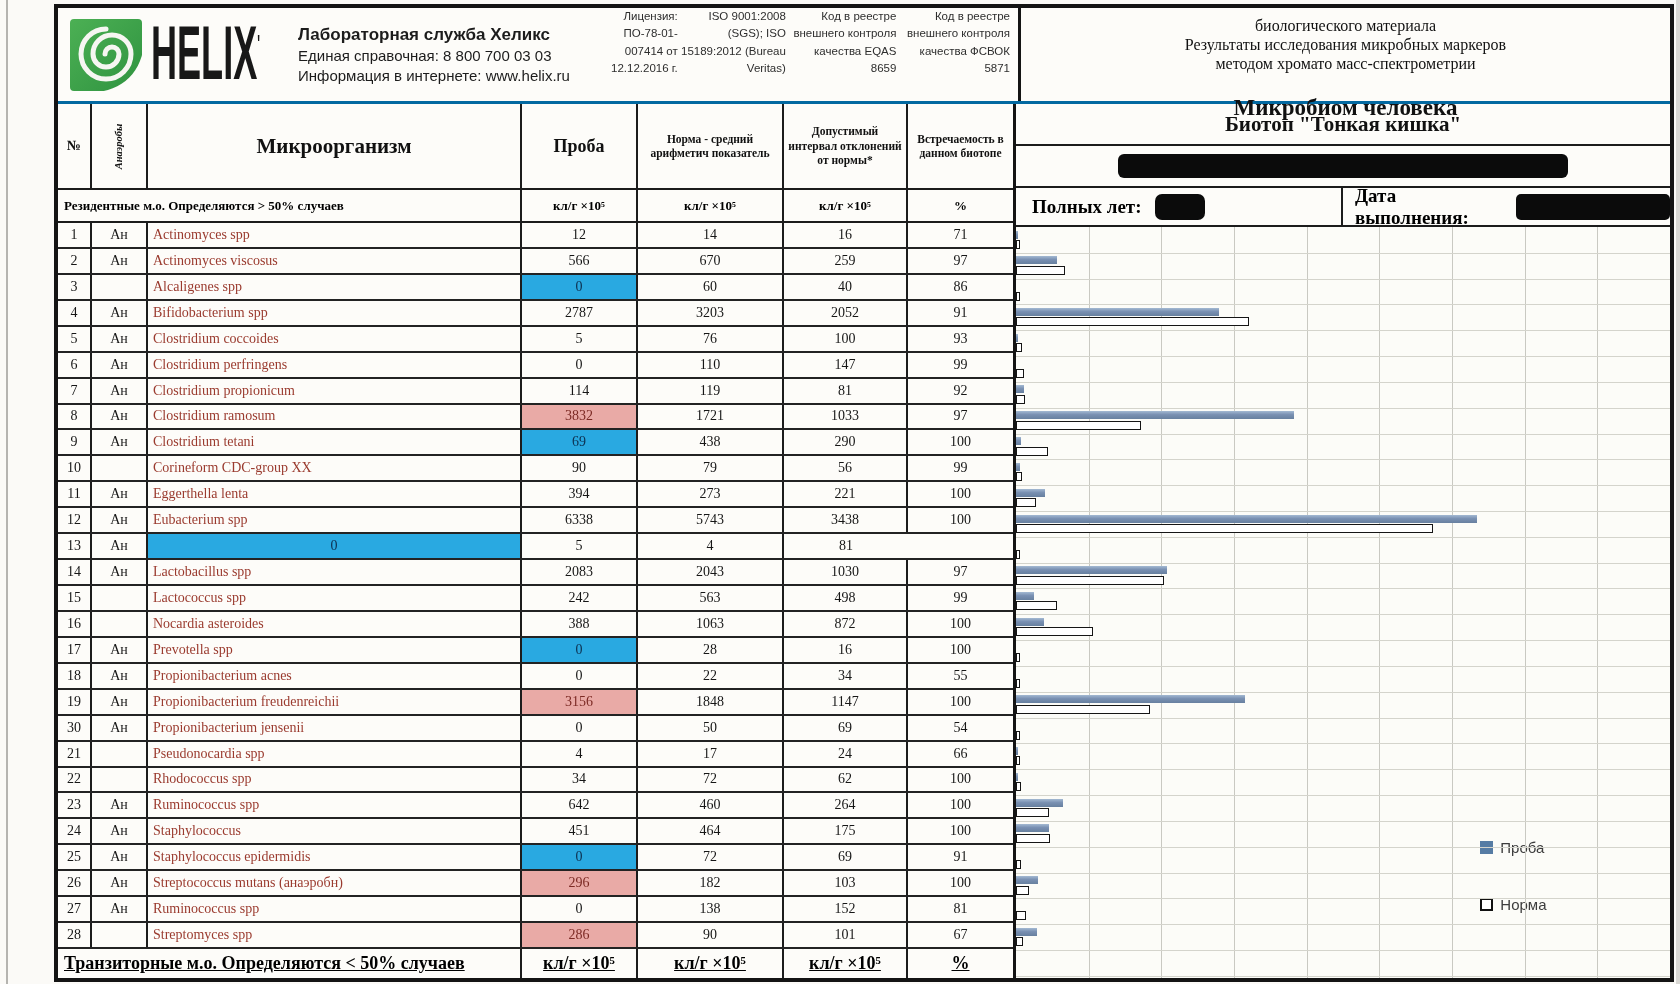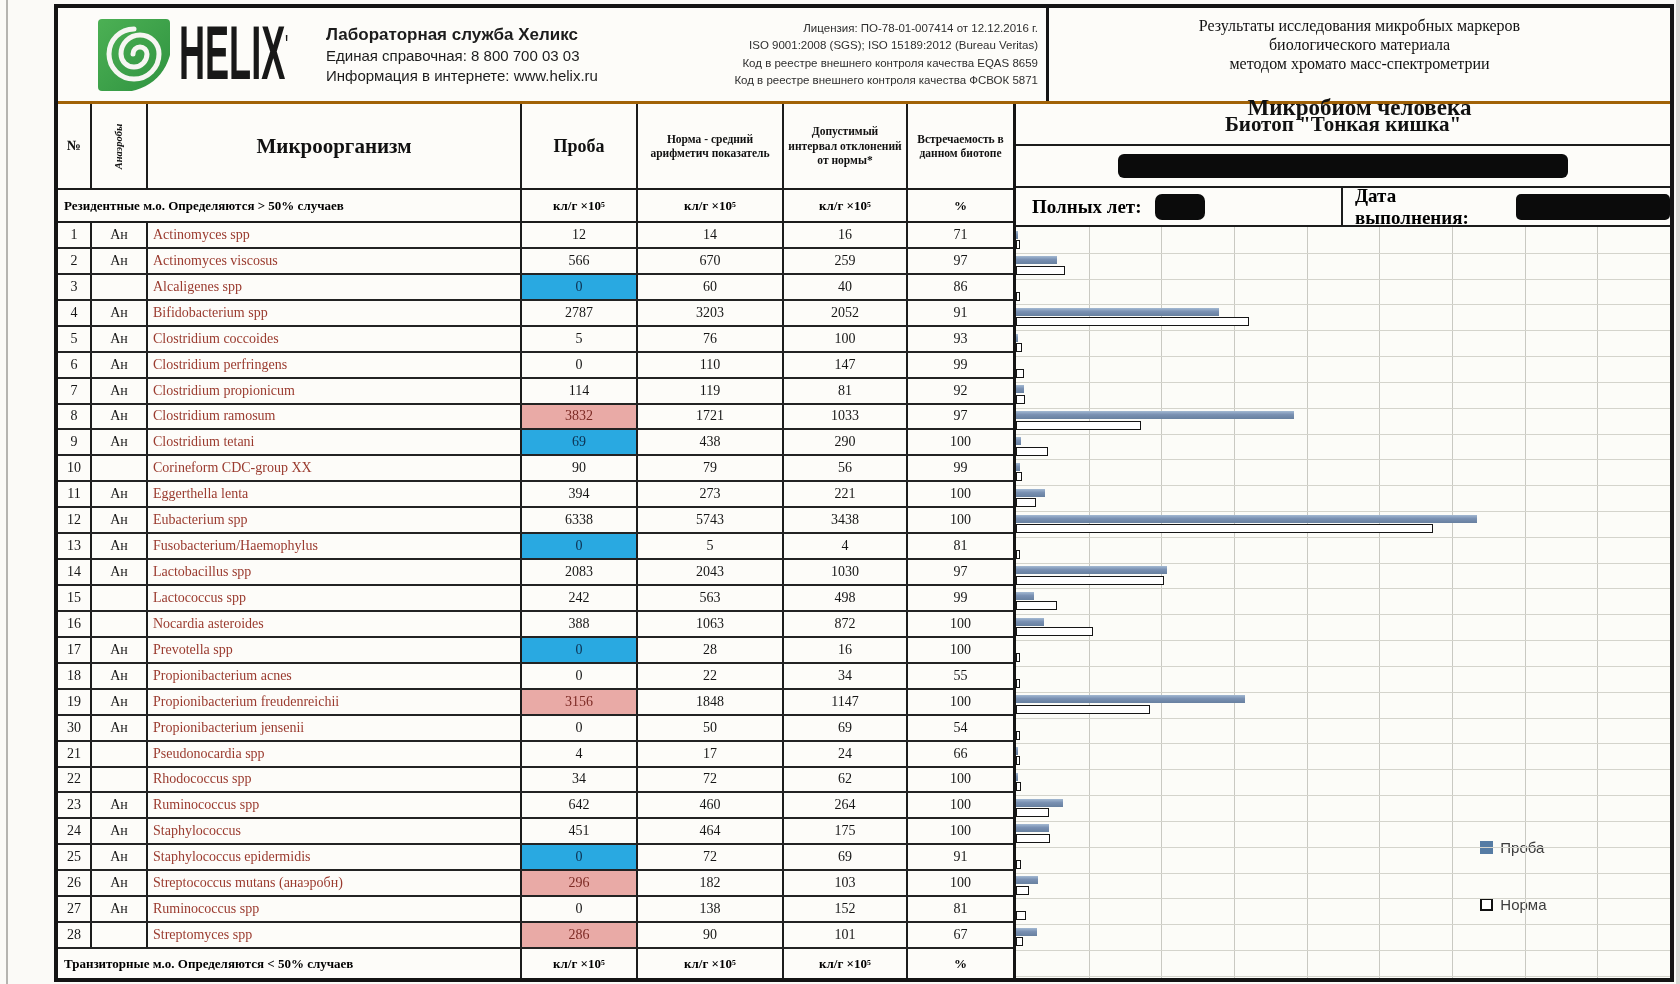--- a/index.html
+++ b/index.html
@@ -5,32 +5,32 @@
   * { margin:0; padding:0; box-sizing:border-box; }
   body { background:#ffffff; font-family:"Liberation Serif", serif; }
   .page { position:relative; width:1680px; height:984px; background:#fbfaf7; overflow:hidden; }
   .edge-line { position:absolute; left:6px; top:0; bottom:0; width:2px; background:#b5b4b0; }
   .edge-right { position:absolute; right:0; top:0; bottom:0; width:4px; background:#d9d8d4; }
 
   .doc { position:absolute; left:54px; top:4px; width:1620px; height:978px;
          border:4px solid #141414; background:#fdfcf9; display:flex; flex-direction:column; }
 
   
-  .hdr { height:96px; border-bottom:3px solid #a16207; display:flex;padding-left:28px; }
+  .hdr { height:96px; border-bottom:3px solid #0369a1; display:flex; }
   .hdr-logo { width:532px; display:flex; align-items:center; padding:6px 4px 6px 10px; gap:7px; }
   .logo-svg { width:76px; height:76px; flex:0 0 auto; }
   .wordmark { font-family:"Liberation Sans", sans-serif; font-weight:bold; font-size:44px;
               transform:scaleY(1.72) scaleX(.82); transform-origin:left center; letter-spacing:0px;
               color:#181818; width:140px; flex:0 0 auto; position:relative; top:-2px; }
   .wordmark sup { font-size:14px; }
   .brand-text { font-family:"Liberation Sans", sans-serif; color:#1c1c1c; line-height:1.3; }
   .brand-text .b1 { font-weight:bold; font-size:17px; }
   .brand-text .b2, .brand-text .b3 { font-size:15px; }
 
-  .hdr-license { width:428px; display:flex; flex-direction:column; justify-content:center;
+  .hdr-license { width:428px; display:flex; flex-direction:row; justify-content:center;
                  text-align:right; padding-right:8px; font-family:"Liberation Sans", sans-serif;
                  font-size:11.5px; color:#2e2e2e; line-height:1.5; }
   .hdr-title { flex:1; border-left:3px solid #141414; text-align:center; padding-top:8px;
                font-size:16px; color:#111; line-height:1.2; }
   .hdr-title .tmain { font-size:23px; font-weight:bold; margin-top:20px; }
 
   
   .bodyrow { flex:1; display:flex; min-height:0; }
   .tside { width:958px; border-right:3px solid #141414; display:flex; flex-direction:column; }
   .cside { flex:1; display:flex; flex-direction:column; min-width:0; }
@@ -55,21 +55,21 @@
 
   .trows { flex:1; display:grid; grid-auto-rows:1fr; min-height:0; }
   .trow { border-bottom:2px solid #232323; }
   .trow .c { font-size:14px; color:#161616; }
   .trow .c.name { justify-content:flex-start; padding-left:5px; color:#9a3a2e; }
   .trow .c.proba.low  { background:#29a9e1; color:#0d3050; }
   .trow .c.proba.high { background:#e9aaa6; color:#7c2a24; }
 
   .tfoot { height:29px; font-weight:bold; }
   .tfoot .lbl { grid-column:1 / 4; justify-content:flex-start; padding-left:6px; font-size:13.5px; }
-  .tfoot .c { font-size:13px; }
+  .tfoot .c { font-size:18px;text-decoration:underline; }
 
   
   .ctitle { height:42px; border-bottom:2px solid #1c1c1c; display:flex; align-items:center;
             justify-content:center; font-size:21px; font-weight:bold; color:#111; }
   .cname { height:42px; border-bottom:2px solid #1c1c1c; display:flex; align-items:center;
            justify-content:center; }
   .redact-lg { width:450px; height:24px; background:#0b0b0b; border-radius:6px; }
   .cinfo { height:39px; border-bottom:2px solid #1c1c1c; display:flex; }
   .cinfo-left { width:327px; border-right:2px solid #1c1c1c; display:flex; align-items:center;
                 gap:14px; padding-left:16px; font-size:19px; font-weight:bold; }
@@ -123,22 +123,22 @@
           <div class="b3">Информация в интернете: www.helix.ru</div>
         </div>
       </div>
       <div class="hdr-license">
         <div>Лицензия: ПО-78-01-007414 от 12.12.2016 г.</div>
         <div>ISO 9001:2008 (SGS); ISO 15189:2012 (Bureau Veritas)</div>
         <div>Код в реестре внешнего контроля качества EQAS 8659</div>
         <div>Код в реестре внешнего контроля качества ФСВОК 5871</div>
       </div>
       <div class="hdr-title">
+        <div>биологического материала</div>
         <div>Результаты исследования микробных маркеров</div>
-        <div>биологического материала</div>
         <div>методом хромато масс-спектрометрии</div>
         <div class="tmain">Микробиом человека</div>
       </div>
     </div>
 
     <div class="bodyrow">
 
       <div class="tside">
         <div class="thead grid7">
           <div class="c h-num">№</div>
@@ -265,21 +265,20 @@
     <div class="c">Ан</div>
     <div class="c name">Eubacterium spp</div>
     <div class="c proba">6338</div>
     <div class="c">5743</div>
     <div class="c">3438</div>
     <div class="c">100</div>
   </div>
             <div class="trow grid7">
     <div class="c">13</div>
     <div class="c">Ан</div>
-    <div class="c name">Fusobacterium/Haemophylus</div>
     <div class="c proba low">0</div>
     <div class="c">5</div>
     <div class="c">4</div>
     <div class="c">81</div>
   </div>
             <div class="trow grid7">
     <div class="c">14</div>
     <div class="c">Ан</div>
     <div class="c name">Lactobacillus spp</div>
     <div class="c proba">2083</div>

